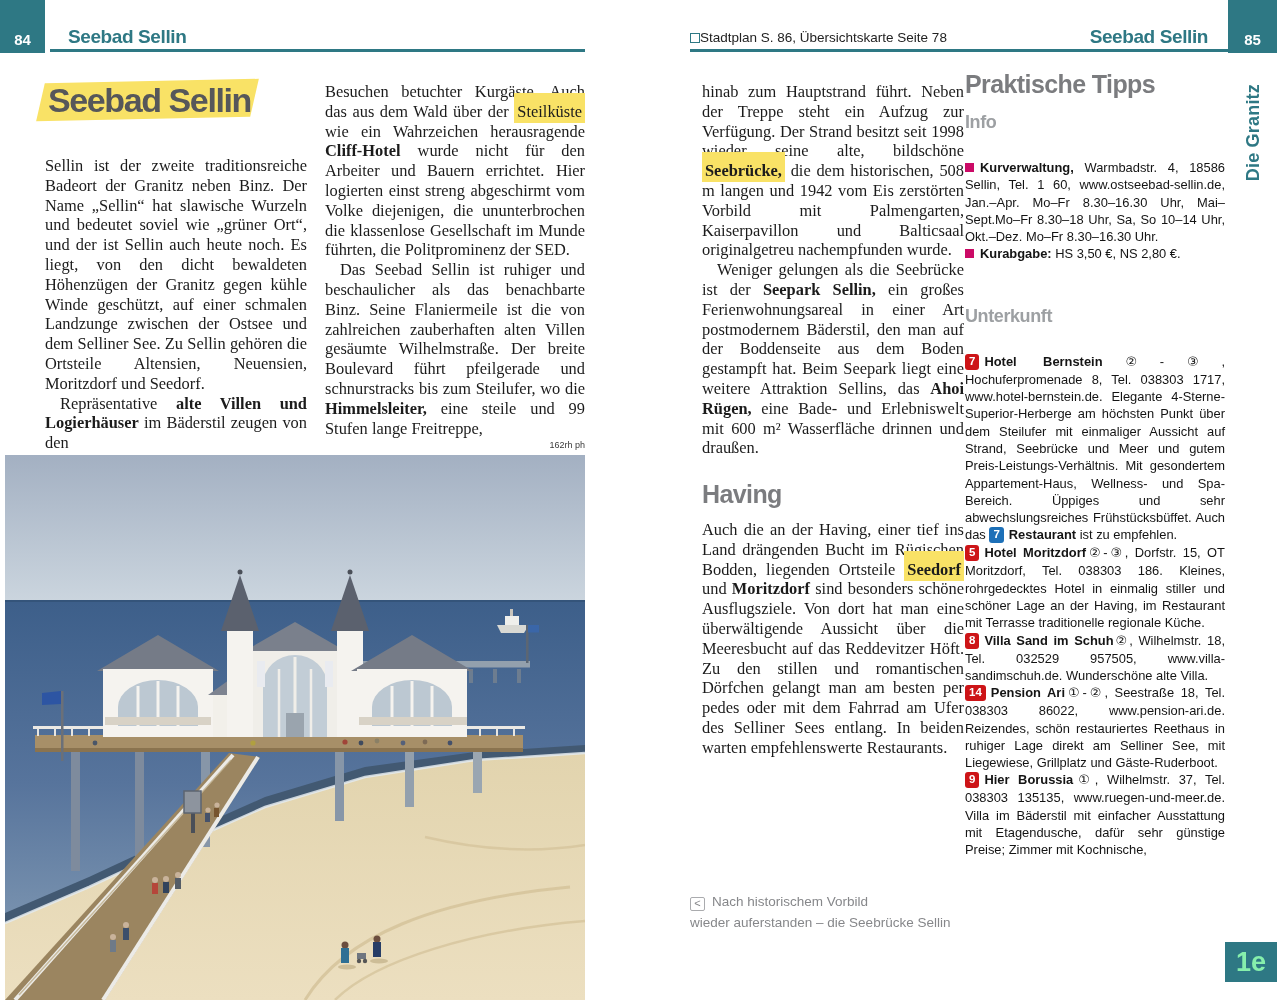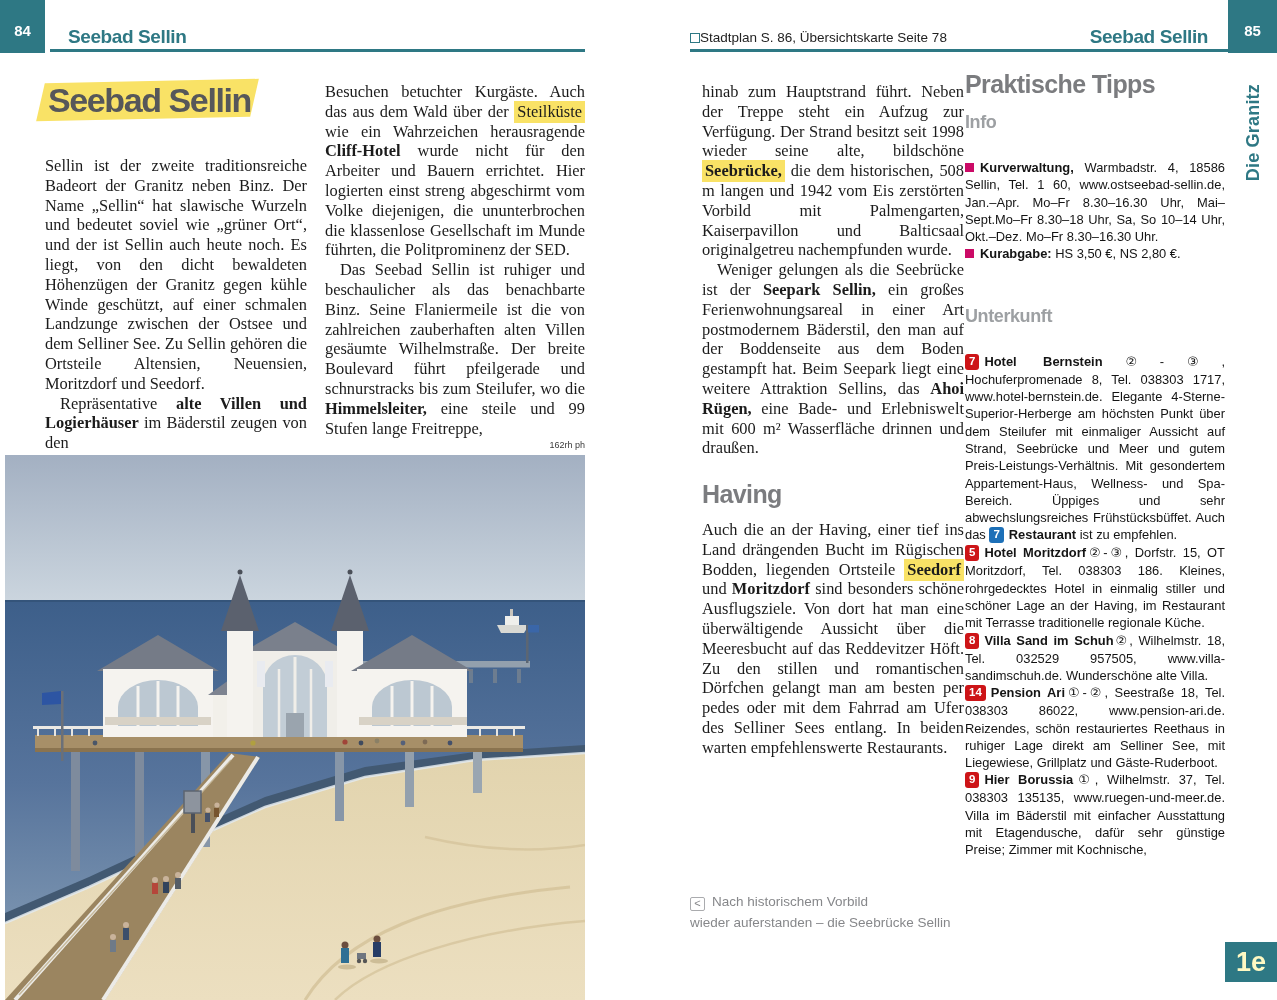--- a/index.html
+++ b/index.html
@@ -3,59 +3,59 @@
 <meta charset="utf-8">
 <style>
   *{margin:0;padding:0;box-sizing:border-box}
   html,body{width:1277px;height:1000px;overflow:hidden}
   body{position:relative;background:#ffffff;color:#1b1b1b;
        font-family:"Liberation Serif","DejaVu Serif",serif}
 
   
   .pagenum-block{position:absolute;background:var(--teal);color:#fff;
     font-family:"Liberation Sans",sans-serif;font-weight:bold;font-size:15px;
-    display:flex;align-items:flex-end;justify-content:center;padding-bottom:14px}
+    display:flex;align-items:flex-end;justify-content:center;padding-bottom:5px}
   #block-left{left:0;top:0;width:45px;height:53px}
   #block-right{left:1228px;top:0;width:49px;height:53px}
   .header-rule{position:absolute;top:49px;height:2.5px;background:var(--teal)}
   #rule-left{left:50px;width:535px}
   #rule-right{left:690px;width:538px}
   .header-title{position:absolute;top:26px;font-family:"Liberation Sans",sans-serif;
     font-weight:bold;font-size:19px;letter-spacing:-0.4px;color:var(--teal)}
   #ht-left{left:68px}
   #ht-right{right:69px}
   .header-note{position:absolute;left:690px;top:30px;display:flex;align-items:center;gap:0;
     font-family:"Liberation Sans",sans-serif;font-size:13.5px;color:#222}
   .map-icon{width:10px;height:10px;border:1.6px solid var(--teal);display:inline-block;flex:0 0 auto}
 
   
   .side-tab{position:absolute;left:1243px;top:84px;color:var(--teal);
     font-family:"Liberation Sans",sans-serif;font-weight:bold;font-size:18px;
     writing-mode:vertical-rl;transform:rotate(180deg);letter-spacing:0.2px}
   .corner-badge{position:absolute;left:1225px;top:942px;width:52px;height:40px;
-    background:var(--teal);color:#fef9c3;font-family:"Liberation Sans",sans-serif;
+    background:var(--teal);color:#86efac;font-family:"Liberation Sans",sans-serif;
     font-weight:bold;font-size:27px;display:flex;align-items:center;justify-content:center}
 
   
   .title-wrap{position:absolute;left:48px;top:80px;width:230px;height:42px}
   .title-hl{position:absolute;left:-7px;top:1px;width:213px;height:38px;
     background:var(--highlight);transform:skewX(-14deg) rotate(-1.2deg)}
   .title-text{position:relative;font-family:"Liberation Sans",sans-serif;font-weight:bold;
     font-size:34px;letter-spacing:-1.4px;color:var(--title-gray);line-height:40px}
 
   
   .col{position:absolute;text-align:justify;font-size:16.4px;line-height:19.8px;
     hyphens:auto;-webkit-hyphens:auto;color:#1b1b1b}
   #col1{left:45px;top:156px;width:262px}
   #col2{left:325px;top:82px;width:260px}
   #col3{left:702px;top:82px;width:262px}
   .para{margin:0}
   .para.indent{text-indent:15px}
   .bold{font-weight:bold}
-  .hl{background:var(--highlight);padding:1px 3px 2px}
+  .hl{background:var(--highlight);padding:9px 3px 2px}
   h2.section{font-family:"Liberation Sans",sans-serif;font-weight:bold;font-size:25px;
     letter-spacing:-0.6px;color:var(--heading-gray);text-align:left}
   #having-heading{margin:27px 0 15px;text-indent:0}
 
   
   .caption{position:absolute;left:690px;top:891px;width:280px;text-align:left;
     font-family:"Liberation Sans",sans-serif;font-size:13.5px;line-height:21px;color:var(--caption-gray)}
   .caption-icon{display:inline-block;width:15px;height:14px;border:1.4px solid #aaabae;
     border-radius:2px;text-align:center;line-height:11px;font-size:11px;margin-right:7px;
     color:var(--caption-gray);vertical-align:-1px}

